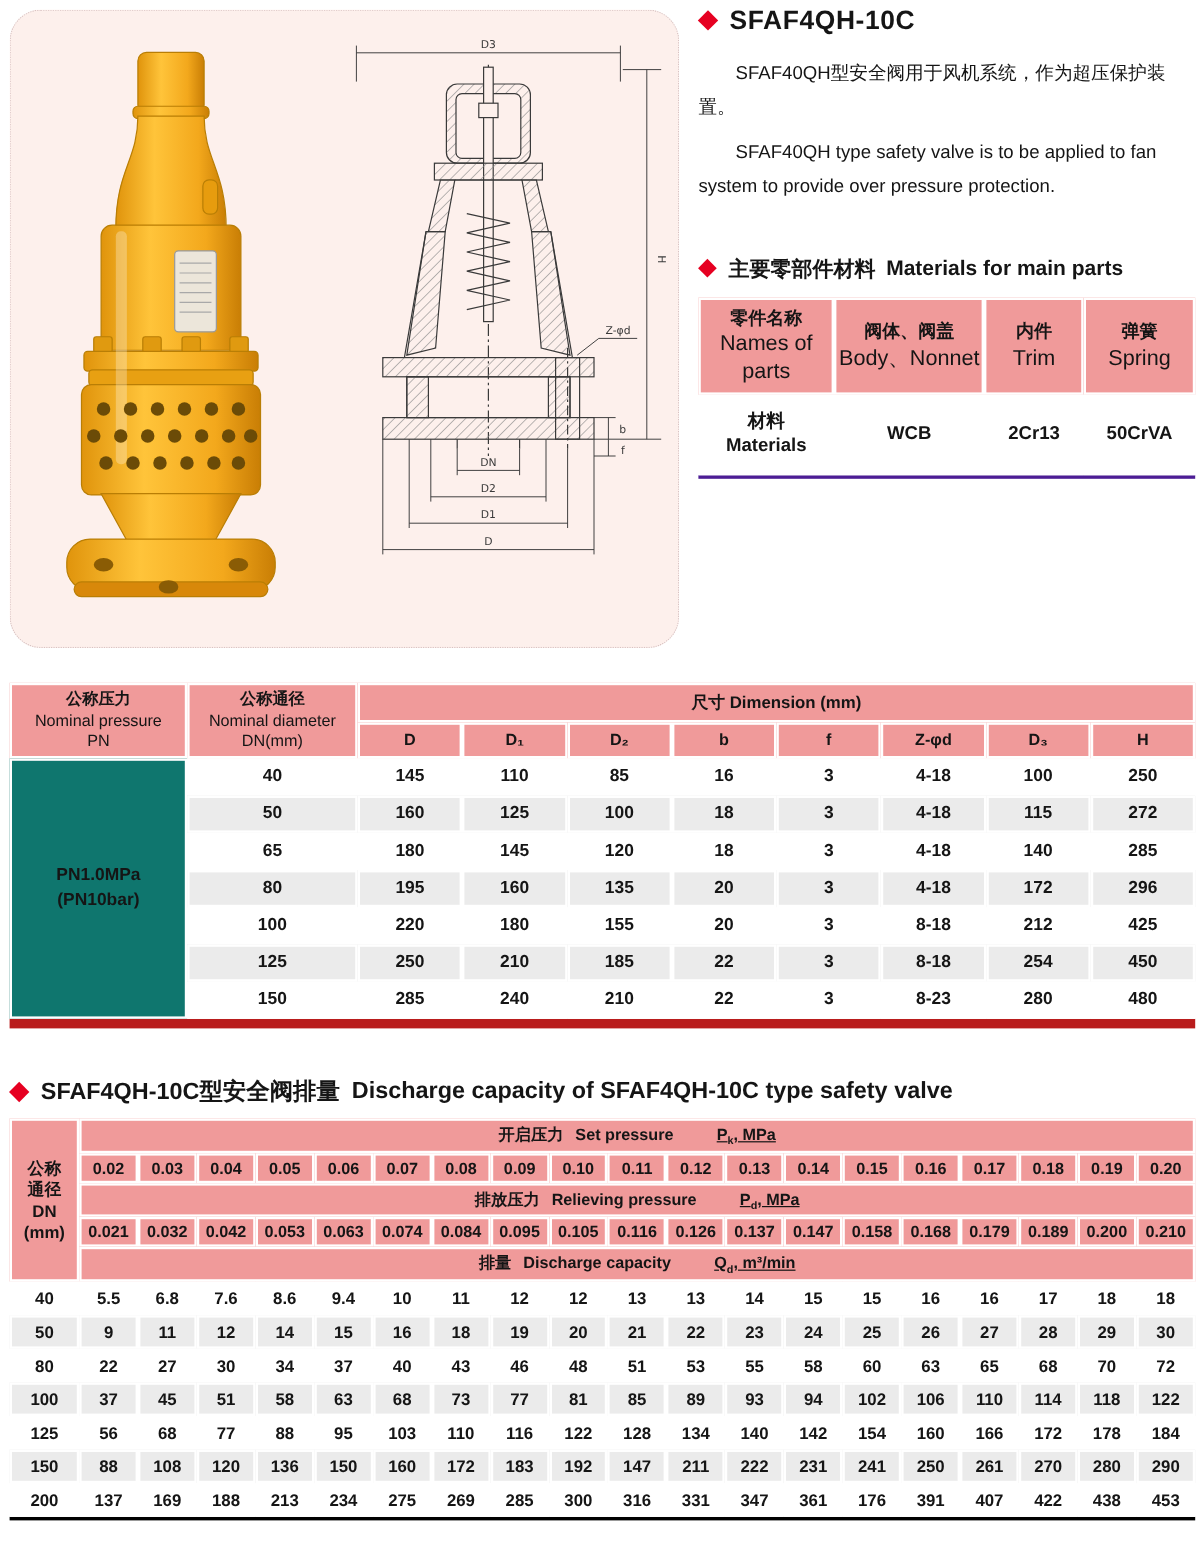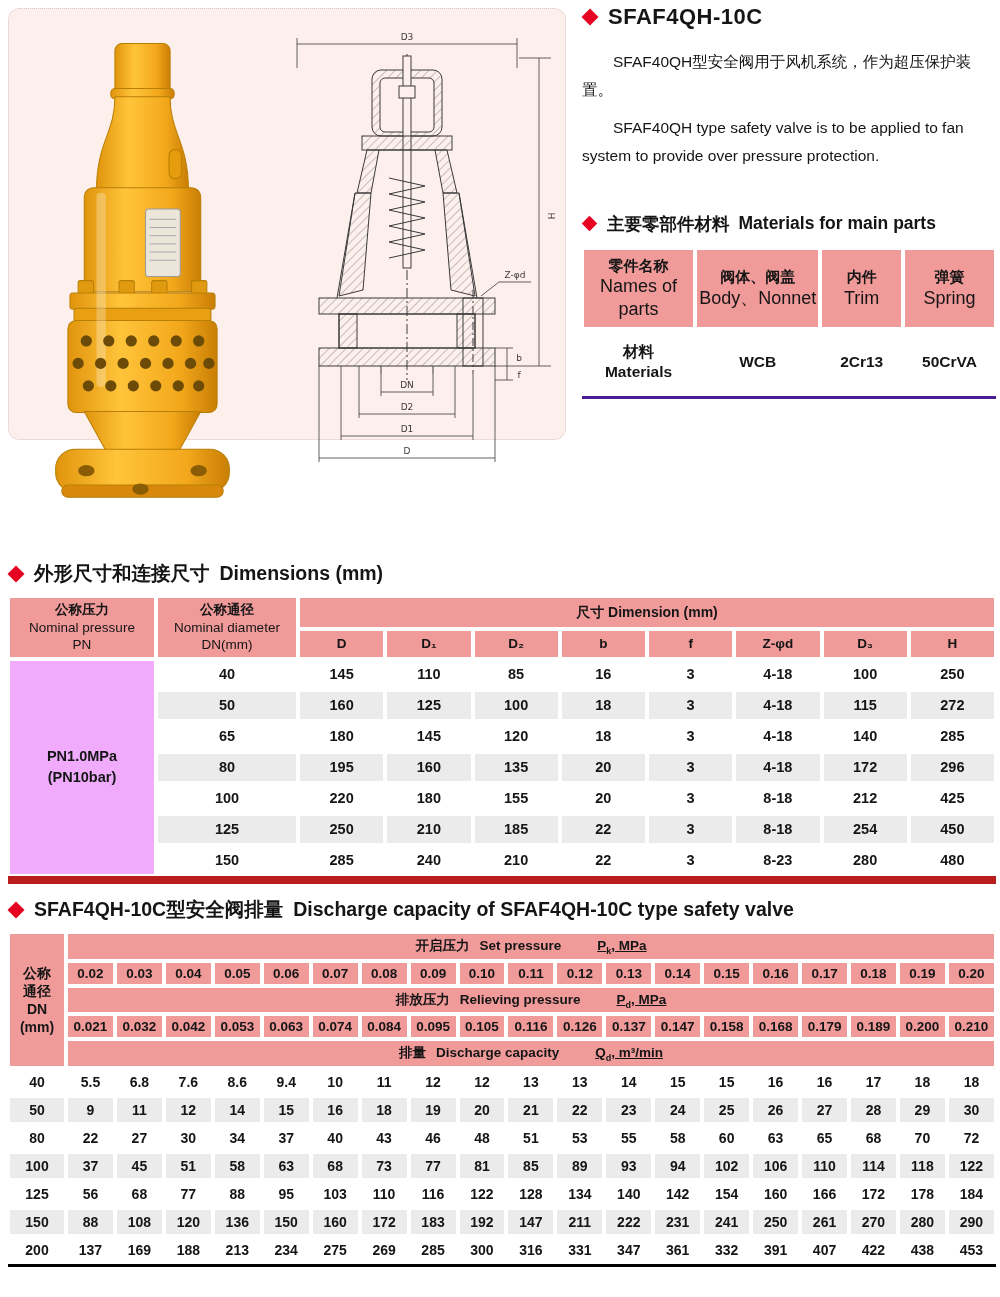--- a/index.html
+++ b/index.html
@@ -5,22 +5,22 @@
   :root{
     --accent:#e60021; --pink:#f09a9a; --stripe:#ebebeb; --panel:#fdf0ec;
     --yellow:#f3a81c; --yellow-dark:#d88a06; --line:#3a3a3a;
   }
   *{box-sizing:border-box;}
   body{margin:0;background:#fff;color:#151515;
        font-family:"Liberation Sans","DejaVu Sans",sans-serif;}
   #page{position:relative;width:1000px;height:1297px;background:#fff;overflow:hidden;}
 
   
-  #photo-panel{position:absolute;left:8px;top:8px;width:558px;height:432px;
-    background:var(--panel);border:1px dotted #d8c2c2;border-radius:12px;}
+  #photo-panel{position:absolute;left:8px;top:8px;width:558px;height:532px;
+    background:var(--panel);border:1px dotted #d8c2c2;border-radius:26px;}
   #valve-photo{position:absolute;left:16px;top:18px;}
   #tech-drawing{position:absolute;left:258px;top:14px;}
 
   
   #top-right{position:absolute;left:582px;top:4px;width:414px;}
   .sec-head{display:flex;align-items:center;font-weight:bold;}
   .diamond{flex:0 0 auto;width:12px;height:12px;background:var(--accent);
     transform:rotate(45deg);margin:0 12px 0 2px;}
   .diamond.sm{width:11px;height:11px;}
   #model-title{font-size:22px;letter-spacing:.5px;}
@@ -46,21 +46,21 @@
   
   #sec-dim{position:absolute;left:8px;top:560px;width:988px;}
   .big-title{font-size:19.5px;}
   .big-title .en{margin-left:10px;}
   #dim-table{width:988px;margin-top:9px;border-bottom:8px solid #b91c1c;}
   #dim-table .ph{font-size:13.5px;line-height:1.3;padding:3px 1px;}
   #dim-table .ph.span-h{font-size:14px;padding:4px 0;}
   #dim-table tbody td{text-align:center;font-weight:bold;font-size:14.5px;
       height:31px;background:#fff;border:2px solid #fff;}
   #dim-table tbody tr.stripe td{background:var(--stripe);}
-  #dim-table tbody td.pn-cell{background:#f0abfc;font-size:14.5px;line-height:1.45;}
+  #dim-table tbody td.pn-cell{background:#0f766e;font-size:14.5px;line-height:1.45;}
 
   
   #sec-dis{position:absolute;left:8px;top:896px;width:988px;}
   #dis-table{width:988px;margin-top:9px;border-bottom:3px solid #000;}
   #dis-table .ph{font-size:13.5px;padding:2px 0;}
   #dis-table .ph.lab{padding:3px 0;}
   #dis-table .ph.lab .sp{margin-left:10px;}
   #dis-table .ph.lab .sym{margin-left:36px;text-decoration:underline;}
   #dis-table .ph.dnh{font-size:14px;line-height:1.3;}
   #dis-table td.pv{background:var(--pink);border:2px solid #fff;text-align:center;
@@ -275,25 +275,20 @@
             </td>
           <td>WCB</td>
           <td>2Cr13</td>
           <td>50CrVA</td>
         </tr>
       </tbody>
     </table>
   </div>
 
   <div id="sec-dim">
-    <div class="sec-head big-title">
-      <span class="diamond"></span>
-      <span>外形尺寸和连接尺寸</span>
-      <span class="en">Dimensions (mm)</span>
-    </div>
 
     <table id="dim-table">
       <colgroup>
         <col style="width:148px">
           <col style="width:142px">
         <col span="8">
       </colgroup>
       <thead>
         <tr>
           <td class="ph" rowspan="2">
@@ -623,21 +618,21 @@
             <td>213</td>
             <td>234</td>
             <td>275</td>
             <td>269</td>
             <td>285</td>
             <td>300</td>
             <td>316</td>
             <td>331</td>
             <td>347</td>
             <td>361</td>
-            <td>332</td>
+            <td>176</td>
             <td>391</td>
             <td>407</td>
             <td>422</td>
             <td>438</td>
             <td>453</td>
           </tr>
         </tbody>
     </table>
   </div>
 

